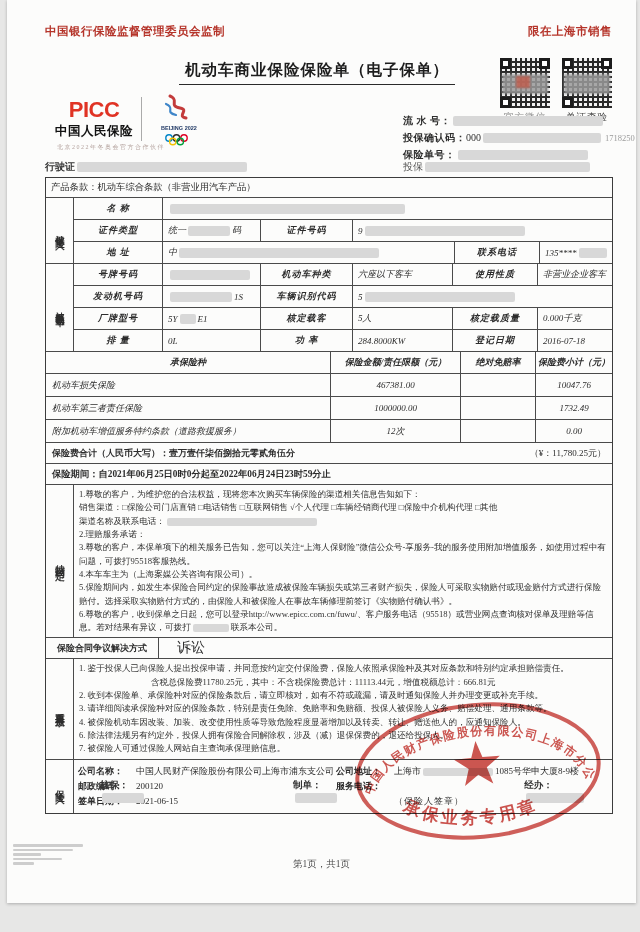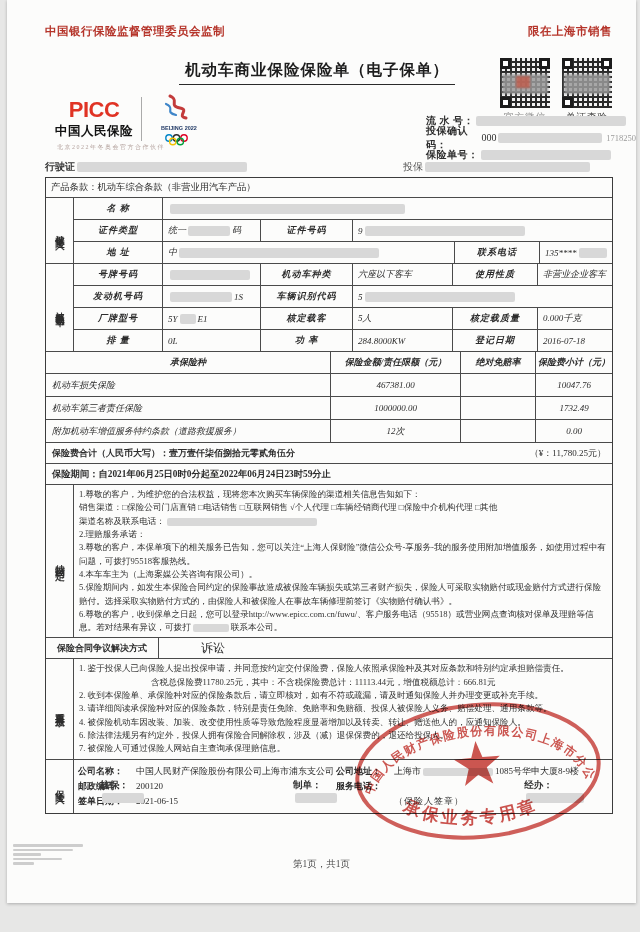--- a/index.html
+++ b/index.html
@@ -31,21 +31,21 @@
   .qr{width:50px;height:50px;position:relative;background:
       repeating-linear-gradient(0deg,#2a2a2a 0 2px,rgba(255,255,255,0) 2px 5px),
       repeating-linear-gradient(90deg,#2a2a2a 0 2px,#f2f2f2 2px 5px);}
   .qr i{position:absolute;width:11px;height:11px;border:3px solid #1c1c1c;background:#fff;box-sizing:border-box;}
   .qr i.tl{left:0;top:0;} .qr i.tr{right:0;top:0;} .qr i.bl{left:0;bottom:0;}
   .qr .qr-blur{position:absolute;left:2px;right:2px;top:16px;height:20px;background:#9a9a9a;opacity:.85;filter:blur(1px);}
   .qr .qr-red{position:absolute;left:16px;top:18px;width:14px;height:12px;background:#c05a4a;opacity:.8;filter:blur(1px);}
   .qr-label{font-size:9.5px;color:#444;margin-top:3px;letter-spacing:1px;}
   .qr-label.smudged{color:#8a8a8a;filter:blur(.4px);}
   
-  .meta{position:absolute;left:419px;top:112px;font-size:10px;color:#2e2e2e;}
+  .meta{position:absolute;left:396px;top:112px;font-size:10px;color:#2e2e2e;}
   .meta .m-row{height:17px;display:flex;align-items:center;}
   .meta .m-lab{font-weight:bold;letter-spacing:.5px;}
   .faint-tail{color:#9b9b9b;font-size:8.5px;filter:blur(.4px);margin-left:2px;}
   .license-row{position:absolute;left:38px;top:160px;font-size:10px;font-weight:bold;display:flex;align-items:center;}
   .applicant-row{position:absolute;left:396px;top:160px;font-size:10px;display:flex;align-items:center;color:#555;}
   
   .rd{display:inline-block;background:#d8d8d8;border-radius:2px;height:10px;vertical-align:middle;filter:blur(.6px);margin:0 2px;}
   
   .tbl{position:absolute;left:38px;top:177px;width:568px;border:1.3px solid #3c3c3c;font-size:9px;color:#2c2c2c;box-sizing:border-box;}
   .band{display:flex;border-top:1px solid #4a4a4a;}
@@ -68,22 +68,22 @@
   .cov-row .cov-name{justify-content:flex-start;padding-left:6px;}
   .total-row{display:flex;height:20px;border-top:1px solid #4a4a4a;align-items:center;justify-content:space-between;padding:0 6px;font-size:9px;}
   .total-row .t-lab{font-weight:bold;}
   .period-row{display:flex;height:20px;border-top:1px solid #4a4a4a;align-items:center;padding-left:6px;font-weight:bold;font-size:9.3px;}
   
   .txtblock{padding:3px 6px 3px 5px;font-size:8.6px;line-height:1.55;color:#303030;}
   .txtblock div{margin:0;}
   .indent{padding-left:72px;}
   
   .disp-lab{width:112px;font-weight:bold;display:flex;align-items:center;justify-content:center;font-size:9px;border-right:1px solid #4a4a4a;}
-  .disp-val{flex:1;display:flex;align-items:center;padding-left:6px;font-size:12px;}
-  .disp{height:20px;gap:36px;}
+  .disp-val{flex:1;display:flex;align-items:center;padding-left:6px;font-size:14px;margin-left:12px;}
+  .disp{height:20px;}
   
   .ins-grid{padding:3px 4px;font-size:9px;}
   .ins-row{display:flex;align-items:flex-start;margin:2px 0;}
   .ins-lab{font-weight:bold;width:58px;flex-shrink:0;}
   .ins-val1{width:200px;flex-shrink:0;line-height:1.35;}
   .ins-lab2{font-weight:bold;width:58px;flex-shrink:0;}
   .ins-val2{flex:1;line-height:1.35;}
   .seal-note{color:#333;letter-spacing:1px;}
   
   .signoff{position:absolute;left:38px;top:779px;width:568px;display:flex;font-size:9.5px;font-weight:bold;align-items:center;}

